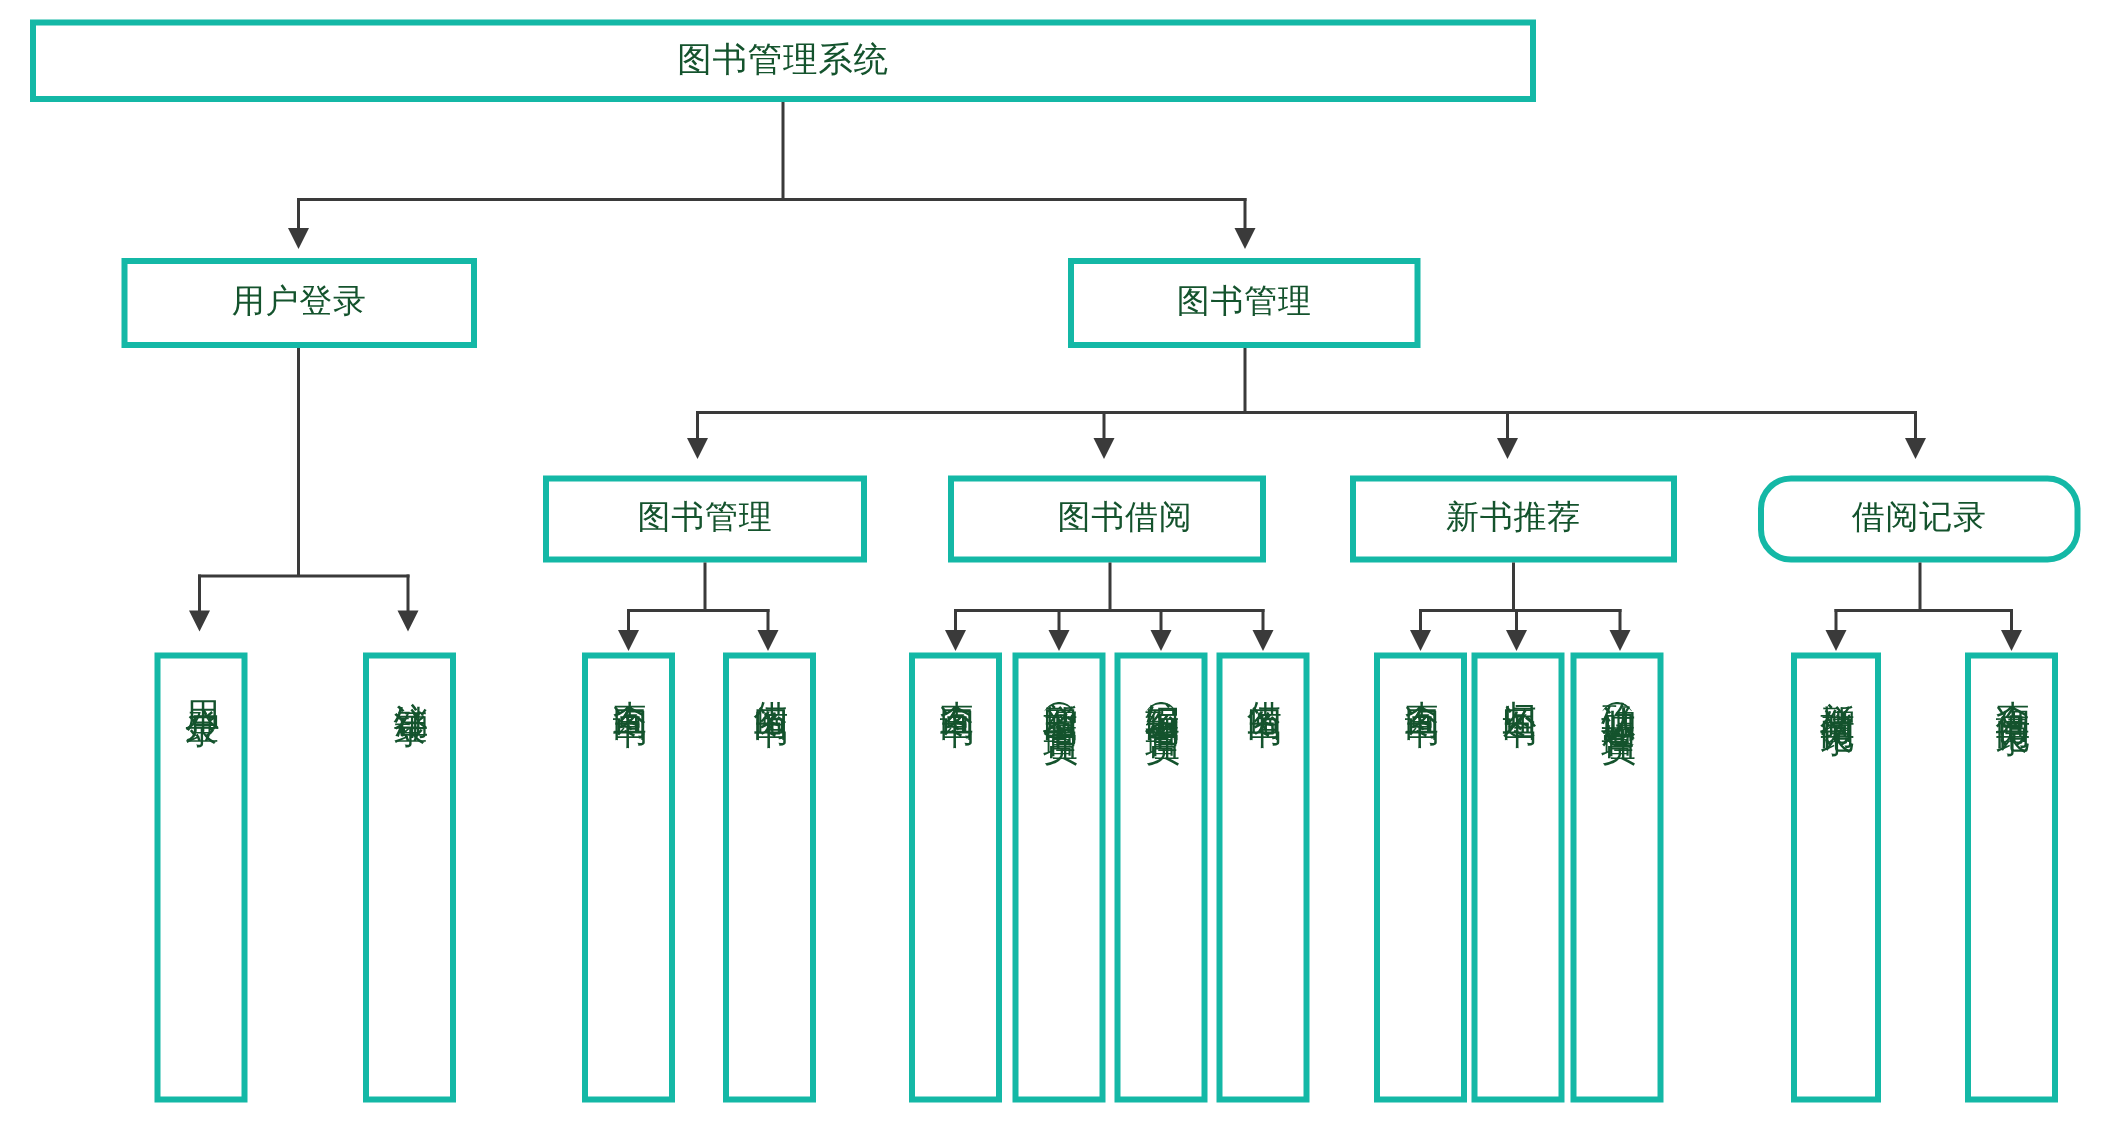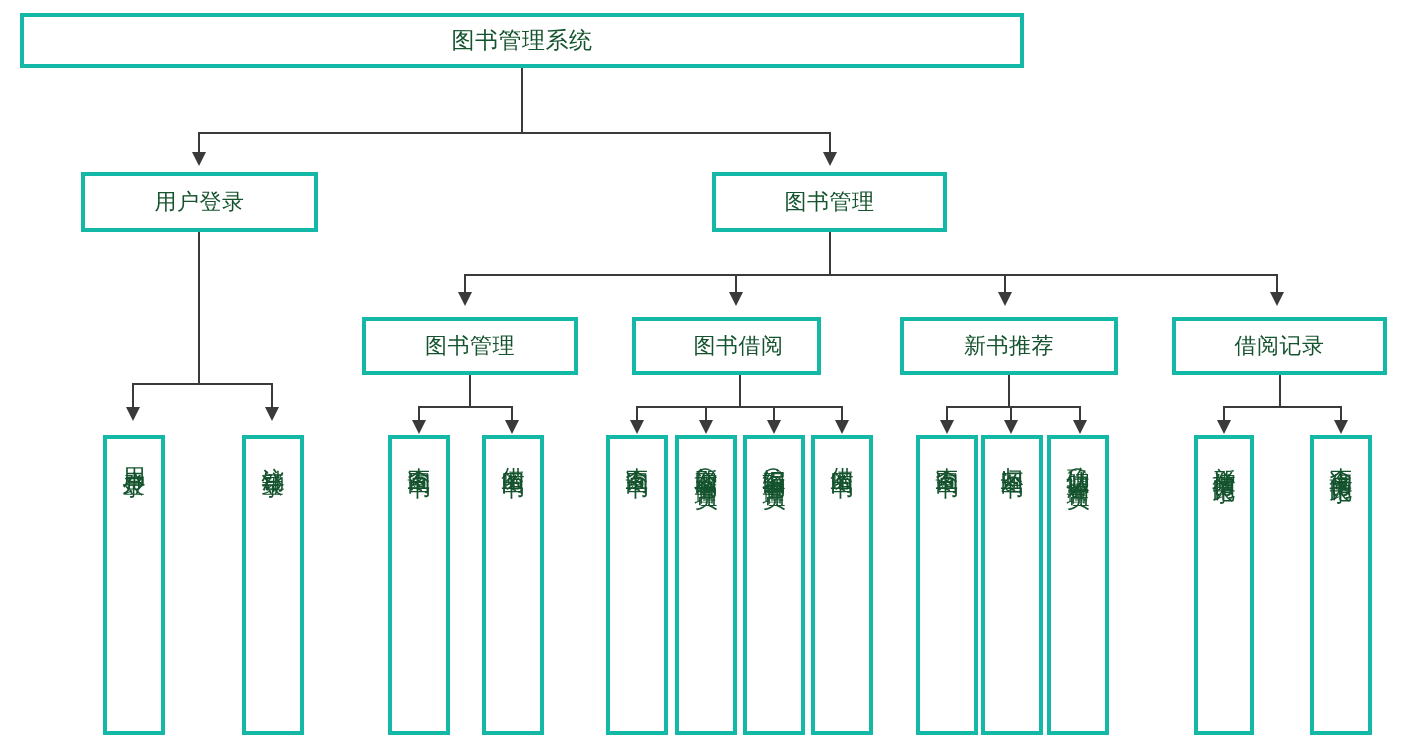--- a/index.html
+++ b/index.html
@@ -113,27 +113,27 @@
   <div class="ln v" style="left:735px;top:274px;width:2px;height:20px;"></div>
   <div class="arrow" style="left:729px;top:292px;"></div>
   <div class="ln v" style="left:1004px;top:274px;width:2px;height:20px;"></div>
   <div class="arrow" style="left:998px;top:292px;"></div>
   <div class="ln v" style="left:1276px;top:274px;width:2px;height:20px;"></div>
   <div class="arrow" style="left:1270px;top:292px;"></div>
 
   <div class="node horiz" style="left:362px;top:317px;width:216px;height:58px;">
     <span class="label">图书管理</span>
   </div>
-  <div class="node horiz" style="left:632px;top:317px;width:189px;height:58px;padding-left:24px;">
+  <div class="node horiz" style="left:632px;top:317px;width:212px;height:58px;padding-left:24px;">
     <span class="label">图书借阅</span>
   </div>
   <div class="node horiz" style="left:900px;top:317px;width:218px;height:58px;">
     <span class="label">新书推荐</span>
   </div>
-  <div class="node horiz" style="left:1172px;top:317px;width:215px;height:58px;">
+  <div class="node horiz" style="left:1172px;top:317px;width:215px;height:58px;border-radius:22px;">
     <span class="label">借阅记录</span>
   </div>
 
   <div class="ln v" style="left:469px;top:375px;width:2px;height:33px;"></div>
   <div class="ln h" style="left:418px;top:406px;width:95px;height:2px;"></div>
   <div class="ln v" style="left:418px;top:406px;width:2px;height:16px;"></div>
   <div class="arrow" style="left:412px;top:420px;"></div>
   <div class="ln v" style="left:511px;top:406px;width:2px;height:16px;"></div>
   <div class="arrow" style="left:505px;top:420px;"></div>
 

